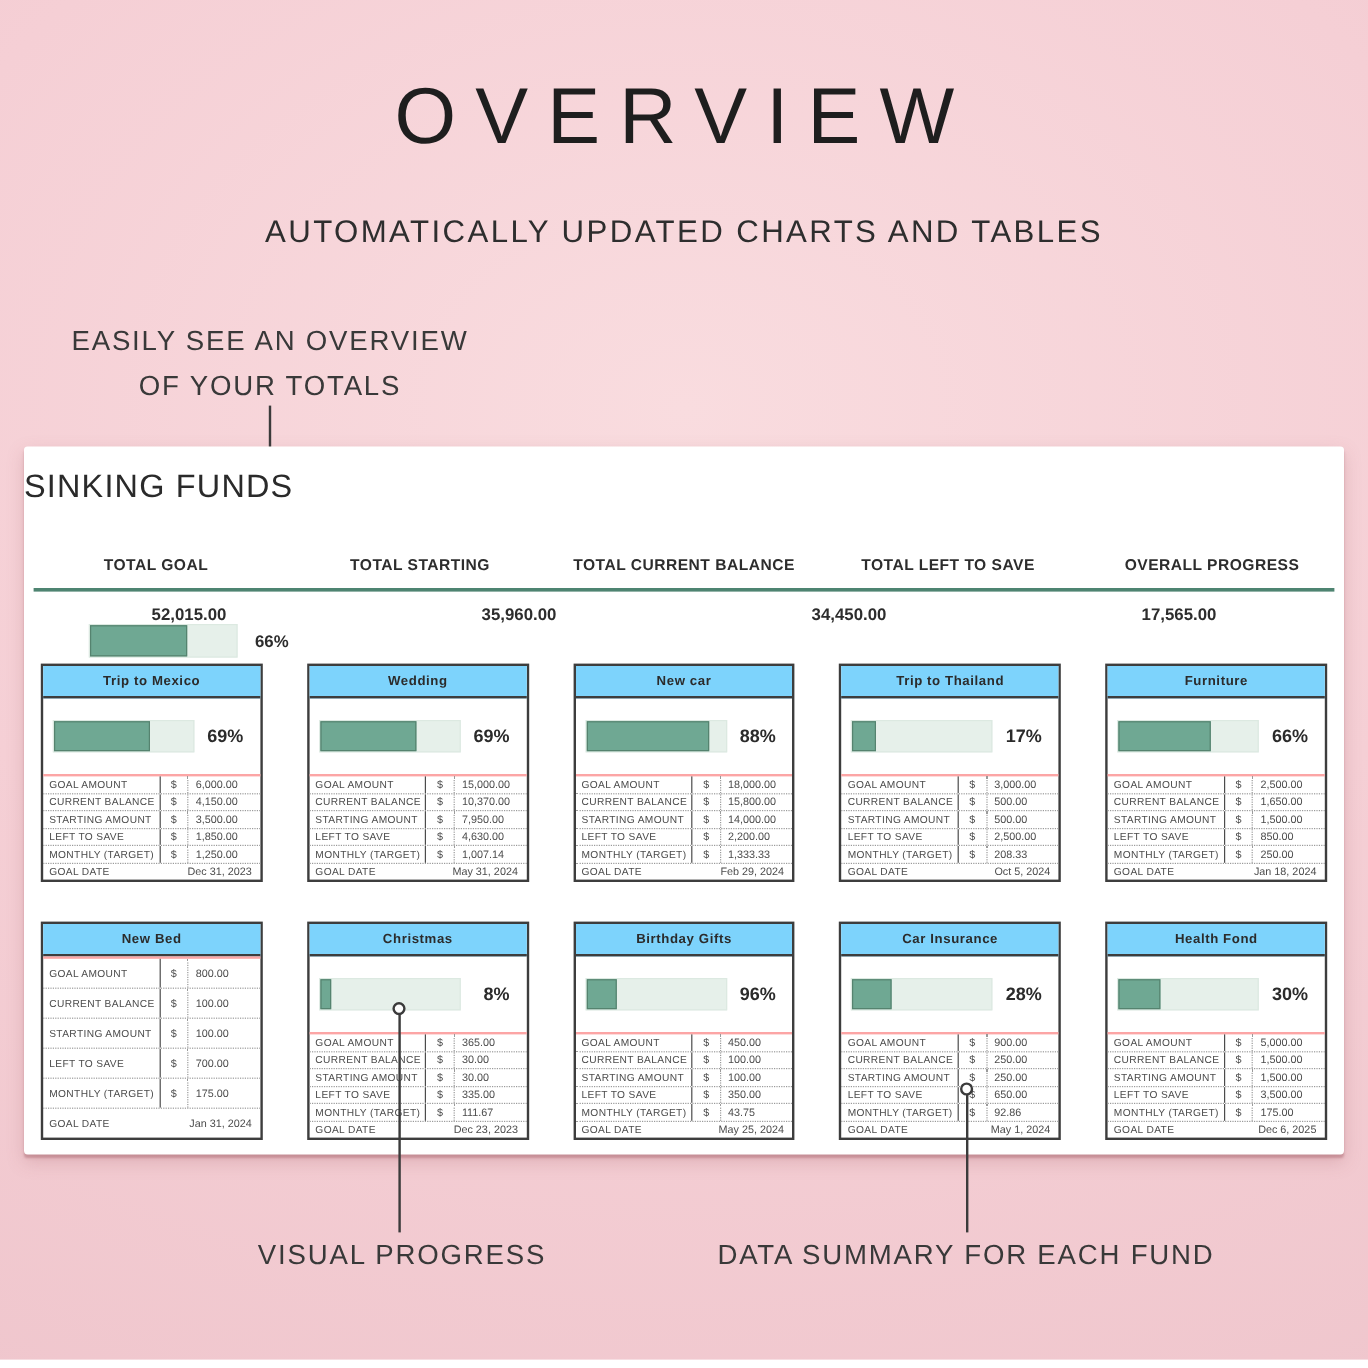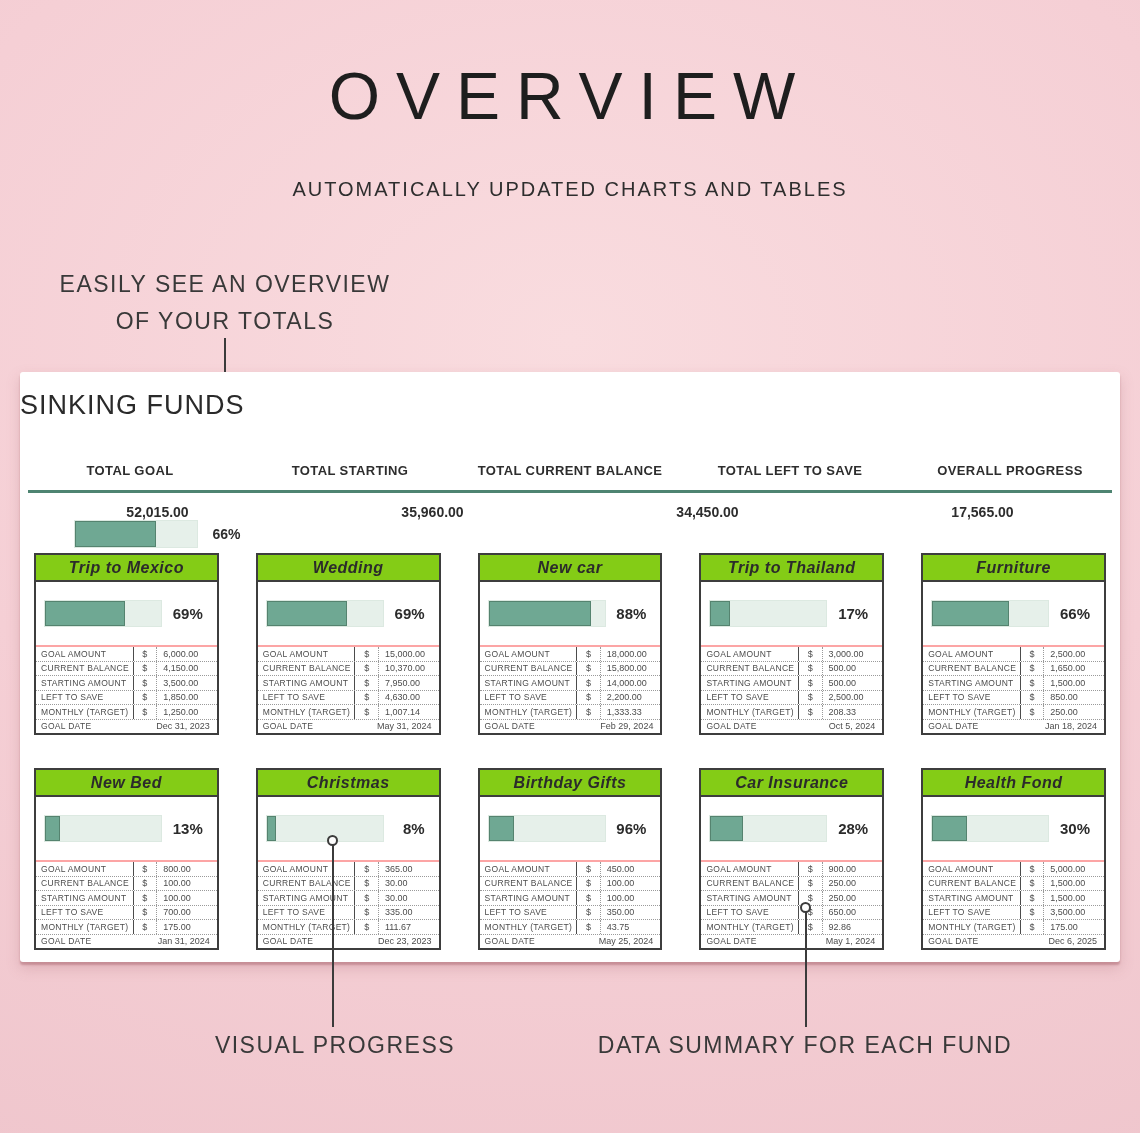--- a/index.html
+++ b/index.html
@@ -10,21 +10,21 @@
     padding-left:30px;
   }
 
   
   .page-title {
     position:absolute; top:58px; left:0; width:1140px; text-align:center;
     font-size:66px; font-weight:100; letter-spacing:16px; color:#1e1e1e;
   }
   .page-subtitle {
     position:absolute; top:178px; left:0; width:1140px; text-align:center;
-    font-size:20px; font-weight:400; letter-spacing:2px; color:#2e2e2e;
+    font-size:26px; font-weight:400; letter-spacing:2px; color:#2e2e2e;
   }
   .annot { position:absolute; color:#393939; font-size:23px; letter-spacing:1.5px; text-align:center; }
   .annot-totals { top:266px; left:30px; width:390px; line-height:1.6; }
   .annot-visual { top:1032px; left:150px; width:370px; }
   .annot-summary { top:1032px; left:545px; width:520px; }
 
   .callout-line { position:absolute; width:2px; background:#3b3b3b; }
   .callout-line.l1 { left:224px; top:338px; height:149px; }
   .callout-line.l2 { left:332px; top:845px; height:182px; }
   .callout-line.l3 { left:805px; top:912px; height:115px; }
@@ -54,23 +54,23 @@
   .progress-fill { height:100%; background:#6fa893; border:1px solid #55836f; }
   .overall-pct { font-size:14px; font-weight:700; color:#2d2d2d; }
 
   
   .funds-grid {
     margin-top:12px; padding:0 14px;
     display:grid; grid-template-columns:repeat(5,1fr); column-gap:37px; row-gap:33px;
   }
   .fund-card { height:182px; border:2px solid #3d3d3d; background:#fff; display:flex; flex-direction:column; }
   .fund-header {
-    height:27px; background:#84cc16; border-bottom:2px solid #3d3d3d;
+    height:27px; background:#7dd3fc; border-bottom:2px solid #3d3d3d;
     display:flex; align-items:center; justify-content:center;
-    font-size:16px; font-weight:600; letter-spacing:.5px; color:#2b2b2b;font-style:italic;
+    font-size:11px; font-weight:600; letter-spacing:.5px; color:#2b2b2b;
   }
   .fund-progress { height:63px; display:flex; align-items:center; padding:0 8px; }
   .fund-track { width:118px; height:27px; background:#e6f0ea; border:1px solid #dce9e1; flex-shrink:0; }
   .fund-track .progress-fill { min-width:6px; }
   .fund-pct { flex:1; text-align:right; padding-right:6px; font-size:15px; font-weight:700; color:#2b2b2b; }
   .fund-table { border-top:2px solid #fca5a5; display:flex; flex-direction:column; flex:1; }
   .ft-row { flex:1; display:flex; align-items:center; border-bottom:1px dotted #9a9a9a; }
   .ft-row:last-child { border-bottom:none; }
   .ft-label { width:54%; padding-left:5px; font-size:8.5px; letter-spacing:.3px; color:#4c4c4c; border-right:1px solid #4c4c4c; align-self:stretch; display:flex; align-items:center; }
   .ft-cur { width:13%; text-align:center; font-size:9px; color:#4c4c4c; border-right:1px dotted #9a9a9a; align-self:stretch; display:flex; align-items:center; justify-content:center; }
@@ -321,26 +321,20 @@
       </div>
       <div class="ft-row date-row">
         <div class="ft-label">GOAL DATE</div>
         <div class="ft-date">Jan 18, 2024</div>
       </div>
     </div>
   </div>
 
   <div class="fund-card">
     <div class="fund-header">New Bed</div>
-    <div class="fund-progress">
-      <div class="fund-track">
-        <div class="progress-fill" style="width: 13%;"></div>
-      </div>
-      <div class="fund-pct">13%</div>
-    </div>
     <div class="fund-table">
       <div class="ft-row">
         <div class="ft-label">GOAL AMOUNT</div>
         <div class="ft-cur">$</div>
         <div class="ft-val">800.00</div>
       </div>
       <div class="ft-row">
         <div class="ft-label">CURRENT BALANCE</div>
         <div class="ft-cur">$</div>
         <div class="ft-val">100.00</div>

